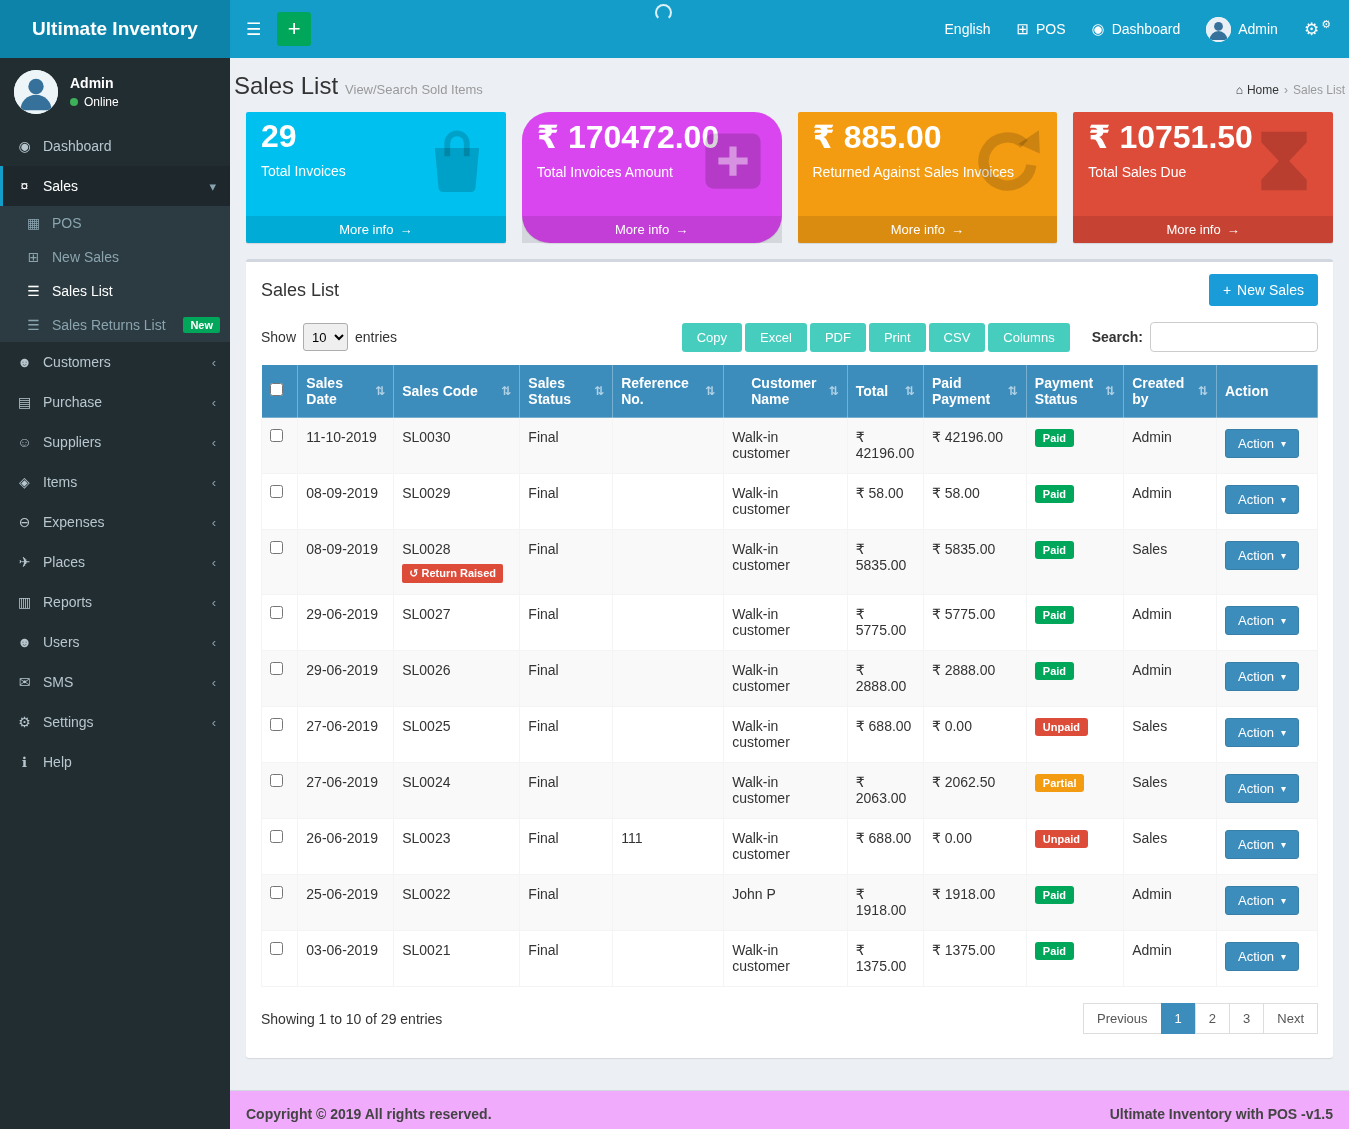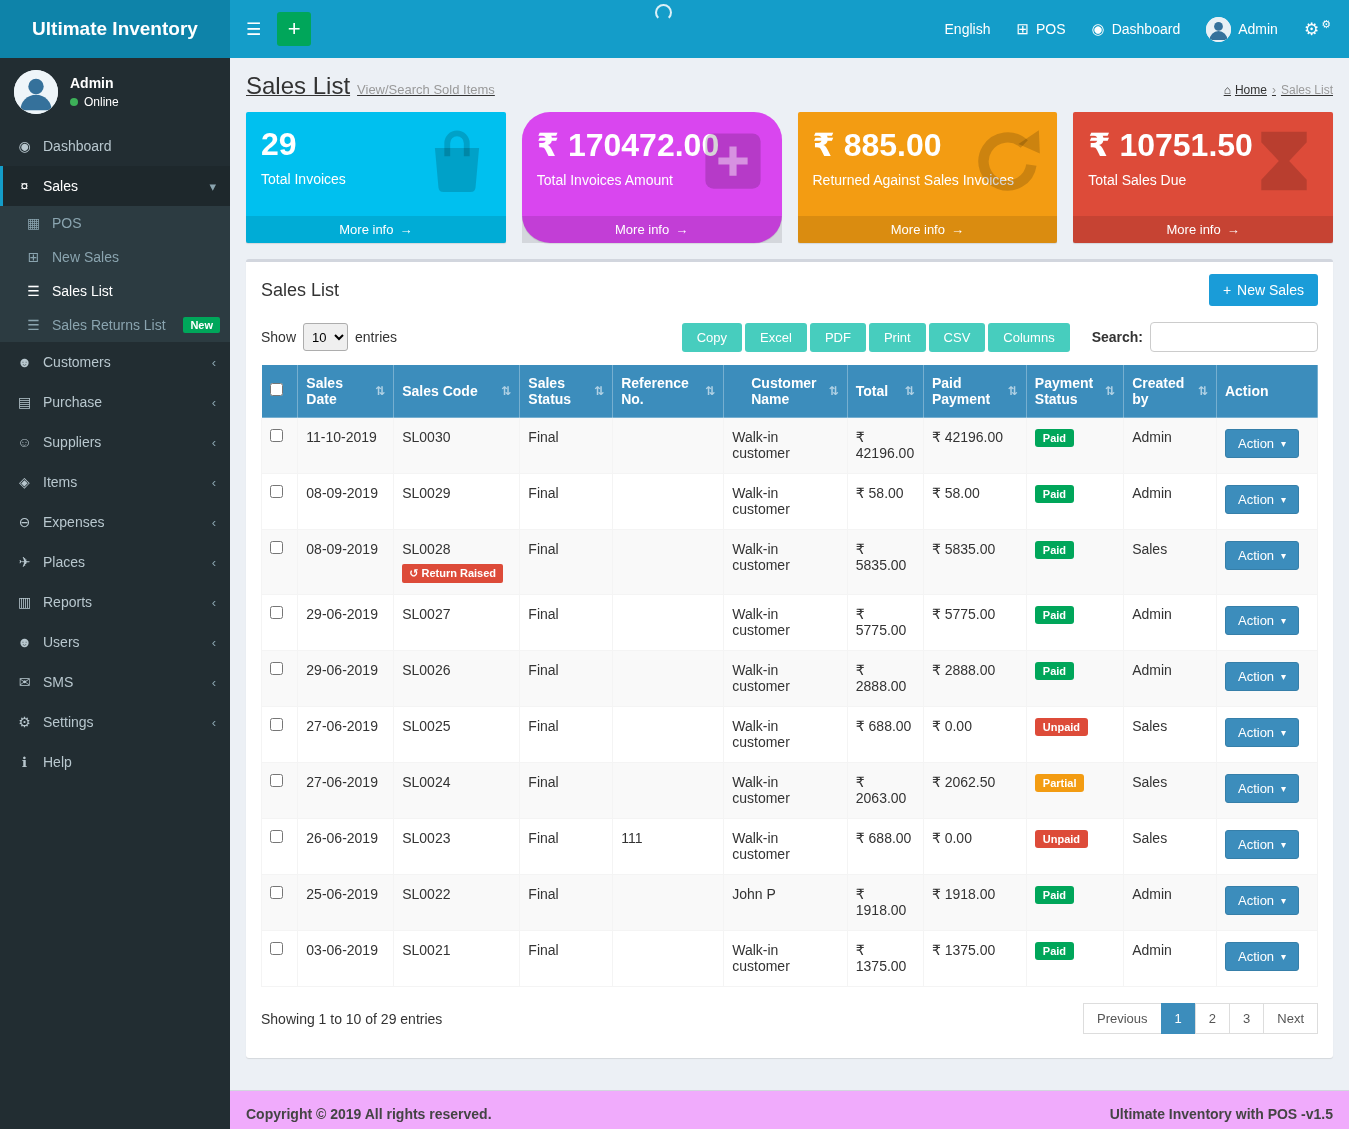--- a/index.html
+++ b/index.html
@@ -58,31 +58,31 @@
     display: flex; align-items: center; gap: 9px; padding: 9px 10px 9px 24px;
     color: #8aa4af; cursor: pointer; font-size: 14px;
   }
   .submenu-item.active { color: #fff; }
   .badge-new {
     margin-left: auto; background: #00a65a; color: #fff; font-size: 11px; font-weight: bold;
     padding: 2px 7px; border-radius: 2px;
   }
 
   
-  .content-header { padding: 14px 16px 12px; display: flex; align-items: baseline; justify-content: space-between; text-decoration: underline; }
+  .content-header { padding: 14px 4px 12px; display: flex; align-items: baseline; justify-content: space-between; }
   .titles h1 { display: inline; font-size: 24px; font-weight: 400; color: #333; }
   .subtitle { font-size: 13px; color: #999; margin-left: 7px; }
   .breadcrumb { font-size: 12px; color: #333; display: flex; align-items: center; gap: 5px; }
   .bc-home { cursor: pointer; display: flex; gap: 4px; align-items: center; }
   .bc-sep, .bc-current { color: #999; }
 
   
   .infobox-row { display: grid; grid-template-columns: repeat(4, 1fr); gap: 16px; padding: 0 16px; }
   .info-box { color: #fff; border-radius: 2px; display: flex; flex-direction: column; min-height: 131px; box-shadow: 0 1px 1px rgba(0,0,0,0.1); }
-  .ib-body { padding: 14px 15px; flex: 1; position: relative; }
+  .ib-body { padding: 6px 15px; flex: 1; position: relative; }
   .ib-value { font-size: 32px; font-weight: bold; white-space: nowrap; }
   .ib-label { font-size: 14px; margin-top: 8px; }
   .ib-icon { position: absolute; right: 10px; top: 10px; width: 78px; height: 78px; }
   .ib-icon svg { width: 100%; height: 100%; }
   .ib-footer {
     display: flex; align-items: center; justify-content: center; gap: 6px;
     padding: 6px 0; background: rgba(0,0,0,0.1); color: #fff; font-size: 13px; cursor: pointer; text-decoration: none;
   }
 
   

